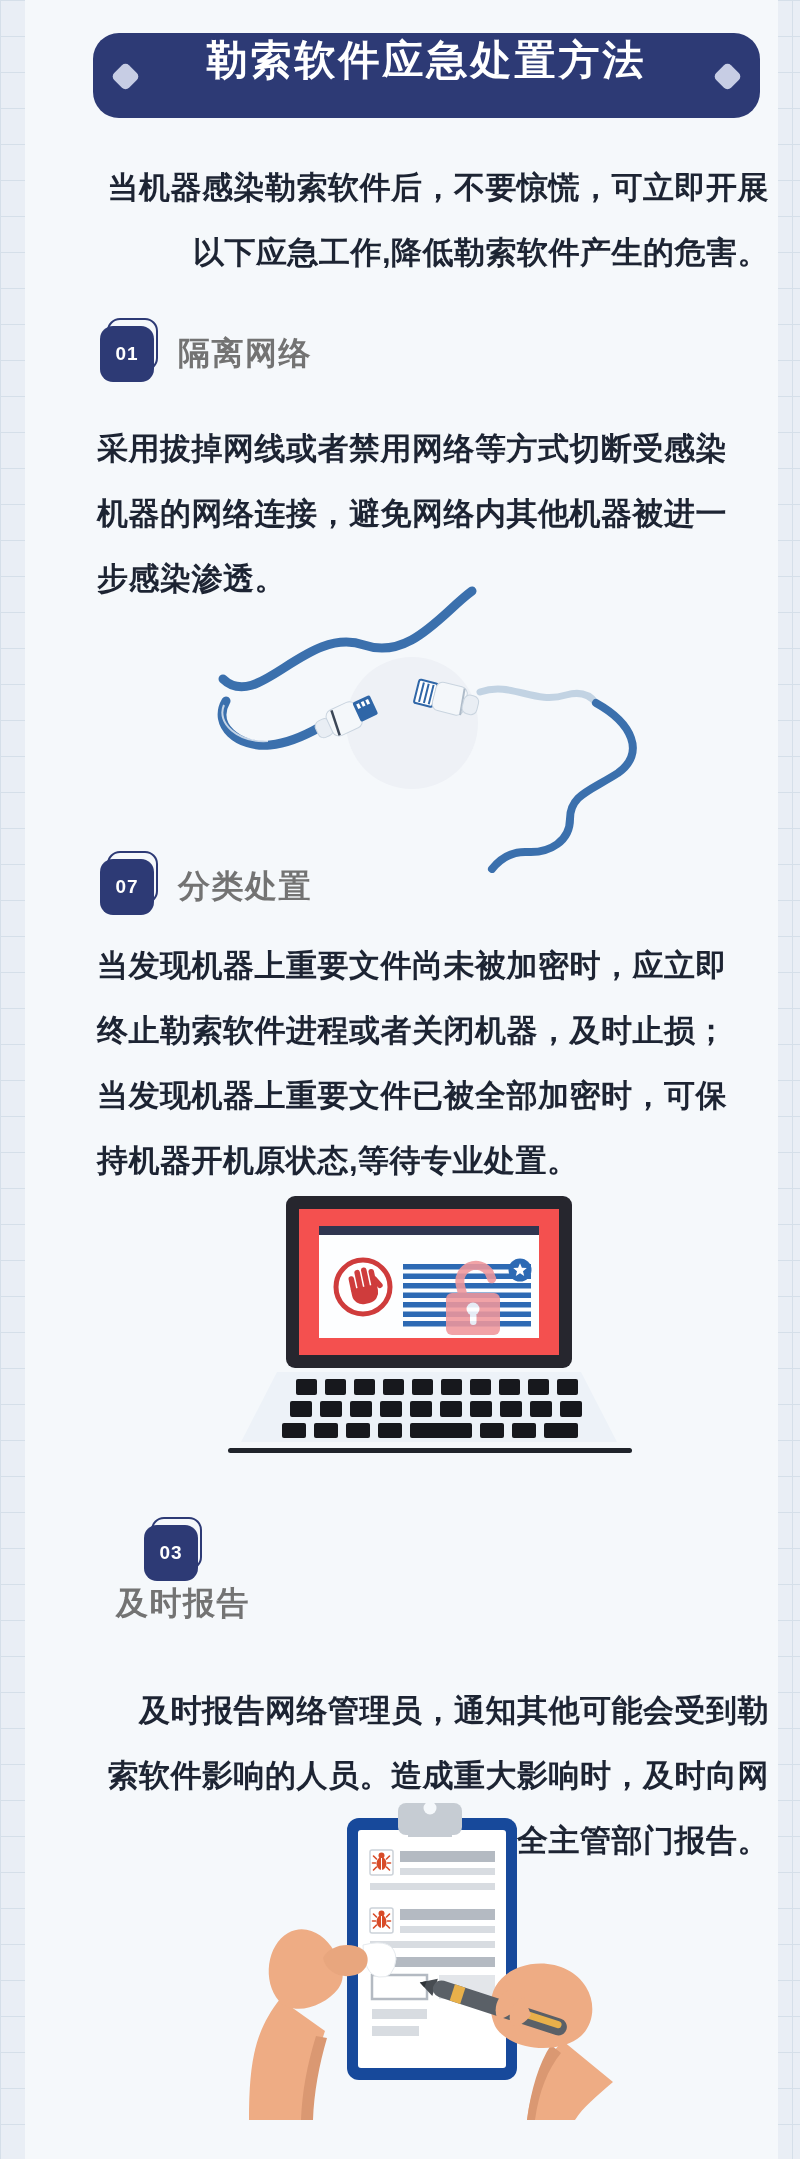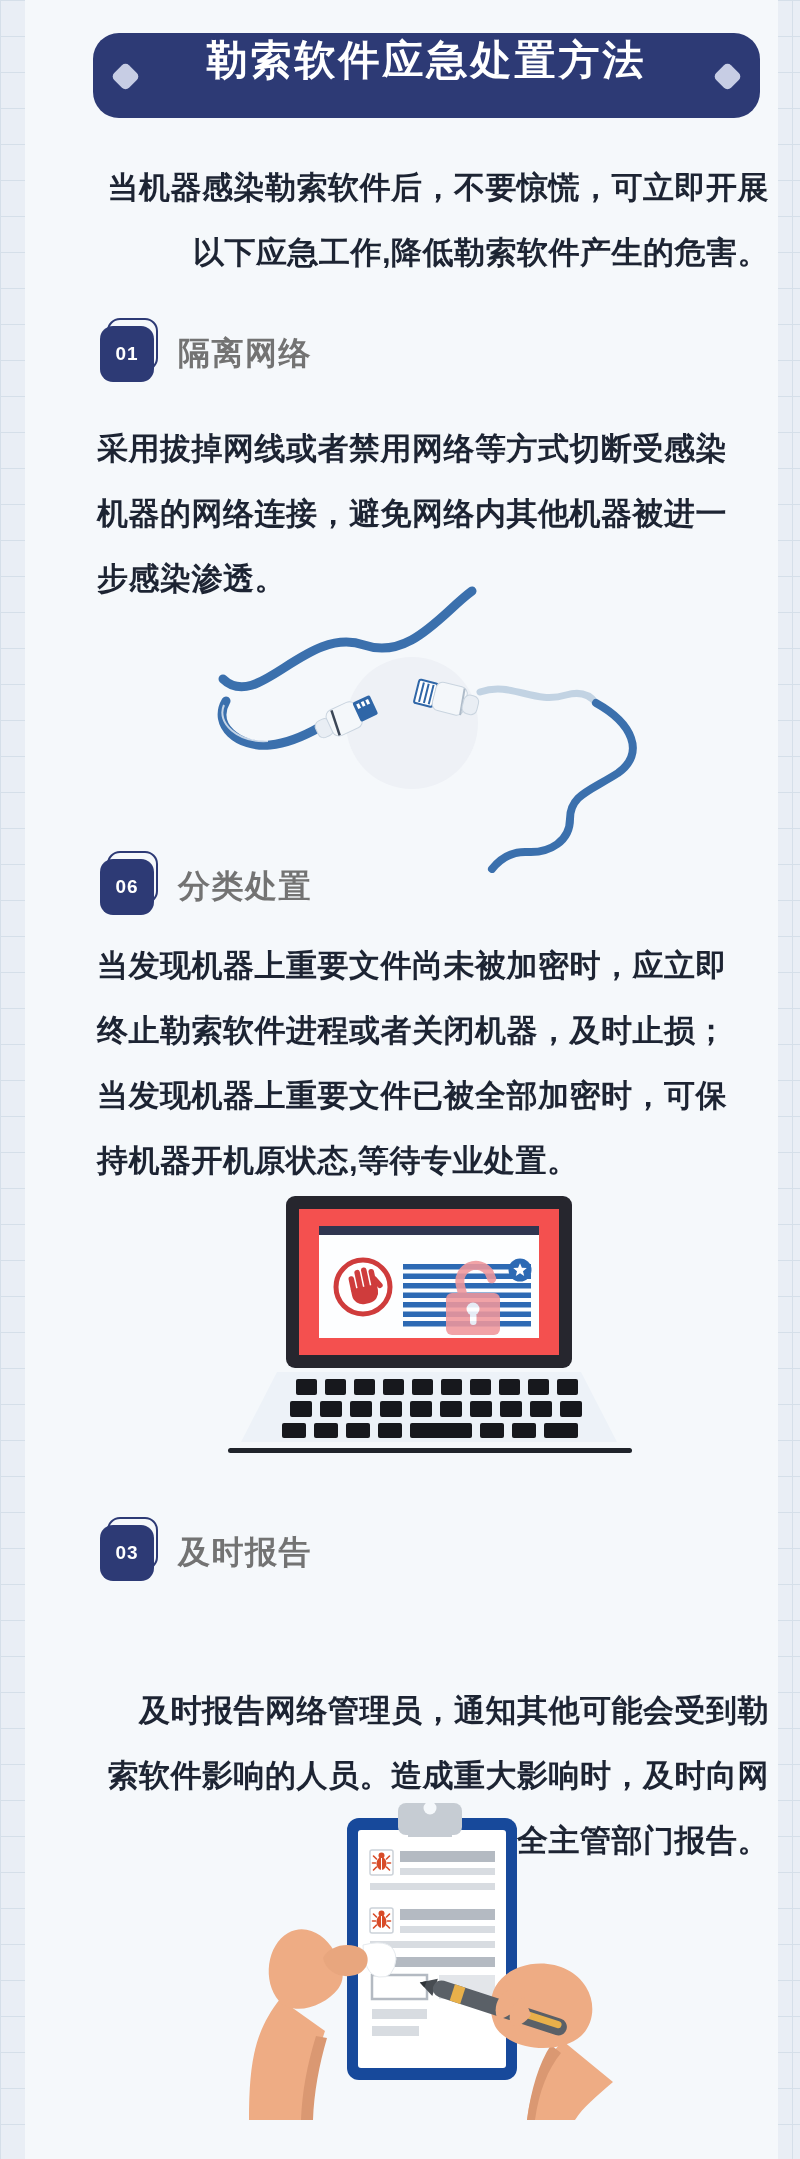--- a/index.html
+++ b/index.html
@@ -118,21 +118,21 @@
 
         <path d="M360,109 C392,98 414,122 446,112 C460,108 470,112 476,120" stroke="#c2d3e3" stroke-width="7" fill="none" stroke-linecap="round"></path>
 
         <path d="M476,120 C512,140 526,170 498,190 C470,208 450,212 450,236 C450,258 430,270 408,269 C392,268 380,276 372,286" stroke="#3b70ad" stroke-width="8" fill="none" stroke-linecap="round"></path>
       </svg>
     </div>
 
     <div class="sec-header" style="top:858px;">
       <span class="badge">
         <span class="badge-back"></span>
-        <span class="badge-front">06</span>
+        <span class="badge-front">07</span>
       </span>
       <span class="sec-title">分类处置</span>
     </div>
     <div class="para" style="top:933px;">当发现机器上重要文件尚未被加密时，应立即
 终止勒索软件进程或者关闭机器，及时止损；
 当发现机器上重要文件已被全部加密时，可保
 持机器开机原状态,等待专业处置。</div>
 
     <div class="illu illu-laptop">
       <svg width="420" height="270" viewBox="0 0 420 270">
@@ -204,21 +204,21 @@
             <rect x="158" y="233" width="24" height="15" rx="2"></rect>
           <rect x="190" y="233" width="62" height="15" rx="2"></rect>
             <rect x="260" y="233" width="24" height="15" rx="2"></rect>
           <rect x="292" y="233" width="24" height="15" rx="2"></rect>
             <rect x="324" y="233" width="34" height="15" rx="2"></rect>
         </g>
         <rect x="8" y="258" width="404" height="5" rx="2.5" fill="#20242b"></rect>
       </svg>
     </div>
 
-    <div class="sec-header" style="top:1524px;">
+    <div class="sec-header" style="top:1524px;flex-direction:column;">
       <span class="badge">
         <span class="badge-back"></span>
         <span class="badge-front">03</span>
       </span>
       <span class="sec-title">及时报告</span>
     </div>
     <div class="para" style="top:1678px;text-align:right;">及时报告网络管理员，通知其他可能会受到勒
 索软件影响的人员。造成重大影响时，及时向网
 络安全主管部门报告。</div>
 

